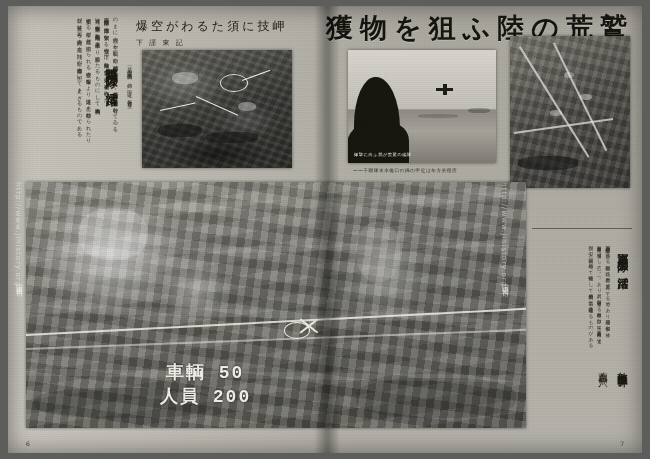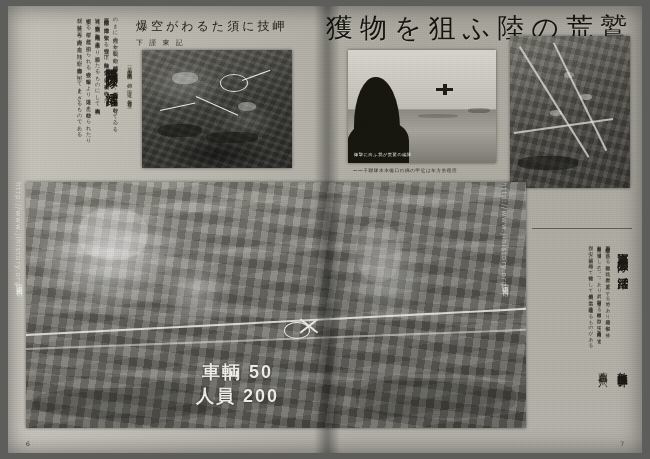--- a/index.html
+++ b/index.html
@@ -73,21 +73,21 @@
     left: 0; top: 0;
     width: 634px;
     height: 46px;
   }
 
   .main-headline {
     position: absolute;
     right: 8px;
     top: 4px;
     font-family: "DejaVu Serif", serif;
-    font-weight: normal;
+    font-weight: bold;
     font-size: 27px;
     letter-spacing: 7px;
     color: #16140f;
     text-shadow: 0 1px 0 rgba(255,255,255,0.25);
     white-space: nowrap;
   }
 
   .sub-headline {
     position: absolute;
     left: 128px;
@@ -288,25 +288,24 @@
     width: 22px; height: 2px;
     background: #f0eee6;
   }
   .target-x:before { transform: rotate(38deg); }
   .target-x:after  { transform: rotate(-38deg); }
 
   
   .handwrite {
     position: absolute;
     color: #f2f0e8;
-    font-family: Liberation Sans, sans-serif;
+    font-family: Liberation Mono, monospace;
     font-weight: bold;
     text-shadow: 0 0 2px rgba(0,0,0,0.7);
     white-space: nowrap;
-    padding-left: 36px;
   }
   #hw-line1 { left: 158px; top: 356px; font-size: 18px; letter-spacing: 2px; }
   #hw-line2 { left: 152px; top: 380px; font-size: 18px; letter-spacing: 2px; }
 
   
   .right-article {
     position: absolute;
     left: 528px;
     top: 230px;
     width: 96px;

